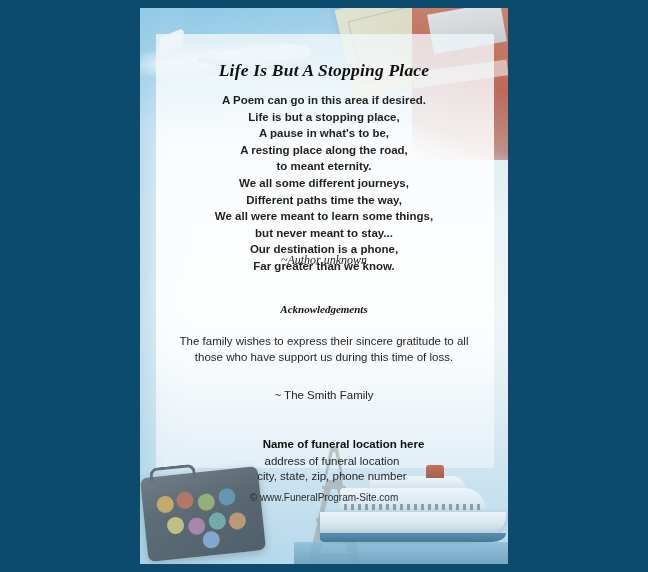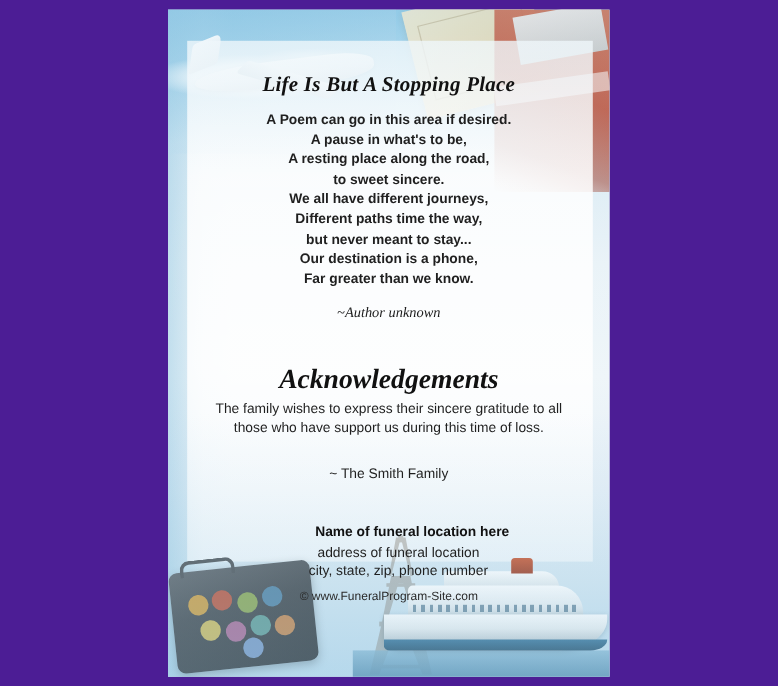--- a/index.html
+++ b/index.html
@@ -11,21 +11,21 @@
     width: 648px;
     height: 572px;
     font-family: "Liberation Sans", sans-serif;
     overflow: hidden;
   }
 
   #page {
     position: relative;
     width: 648px;
     height: 572px;
-    background: #4c1d95;
+    background: #0c4a6e;
   }
 
   
   .card {
     position: absolute;
     left: 140px;
     top: 8px;
     width: 368px;
     height: 556px;
     overflow: hidden;
@@ -270,21 +270,21 @@
     color: #1b1b1b;
   }
 
   .ack-title {
     position: absolute;
     left: 0; right: 0; top: 295px;
     text-align: center;
     font-family: "Liberation Serif", serif;
     font-weight: bold;
     font-style: italic;
-    font-size: 23px;
+    font-size: 11px;
     color: #111111;
   }
 
   .ack-body {
     position: absolute;
     left: 34px; right: 34px; top: 326px;
     text-align: center;
     font-size: 11.5px;
     line-height: 15.6px;
     color: #1f1f1f;
@@ -384,25 +384,27 @@
     </div>
 
     <div class="bg-layer bg-haze"></div>
 
     <div class="content">
 
       <div class="poem-title">Life Is But A Stopping Place</div>
 
       <div class="poem-body">
         <div>A Poem can go in this area if desired.</div>
+        <div>Life is but a stopping place,</div>
         <div>A pause in what's to be,</div>
         <div>A resting place along the road,</div>
-        <div>to sweet sincere.</div>
-        <div>We all have different journeys,</div>
+        <div>to meant eternity.</div>
+        <div>We all some different journeys,</div>
         <div>Different paths time the way,</div>
+        <div>We all were meant to learn some things,</div>
         <div>but never meant to stay...</div>
         <div>Our destination is a phone,</div>
         <div>Far greater than we know.</div>
       </div>
 
       <div class="poem-author">~Author unknown</div>
 
       <div class="ack-title">Acknowledgements</div>
       <div class="ack-body">The family wishes to express their sincere gratitude to all those who have support us during this time of loss.</div>
       <div class="ack-signature">~ The Smith Family</div>

